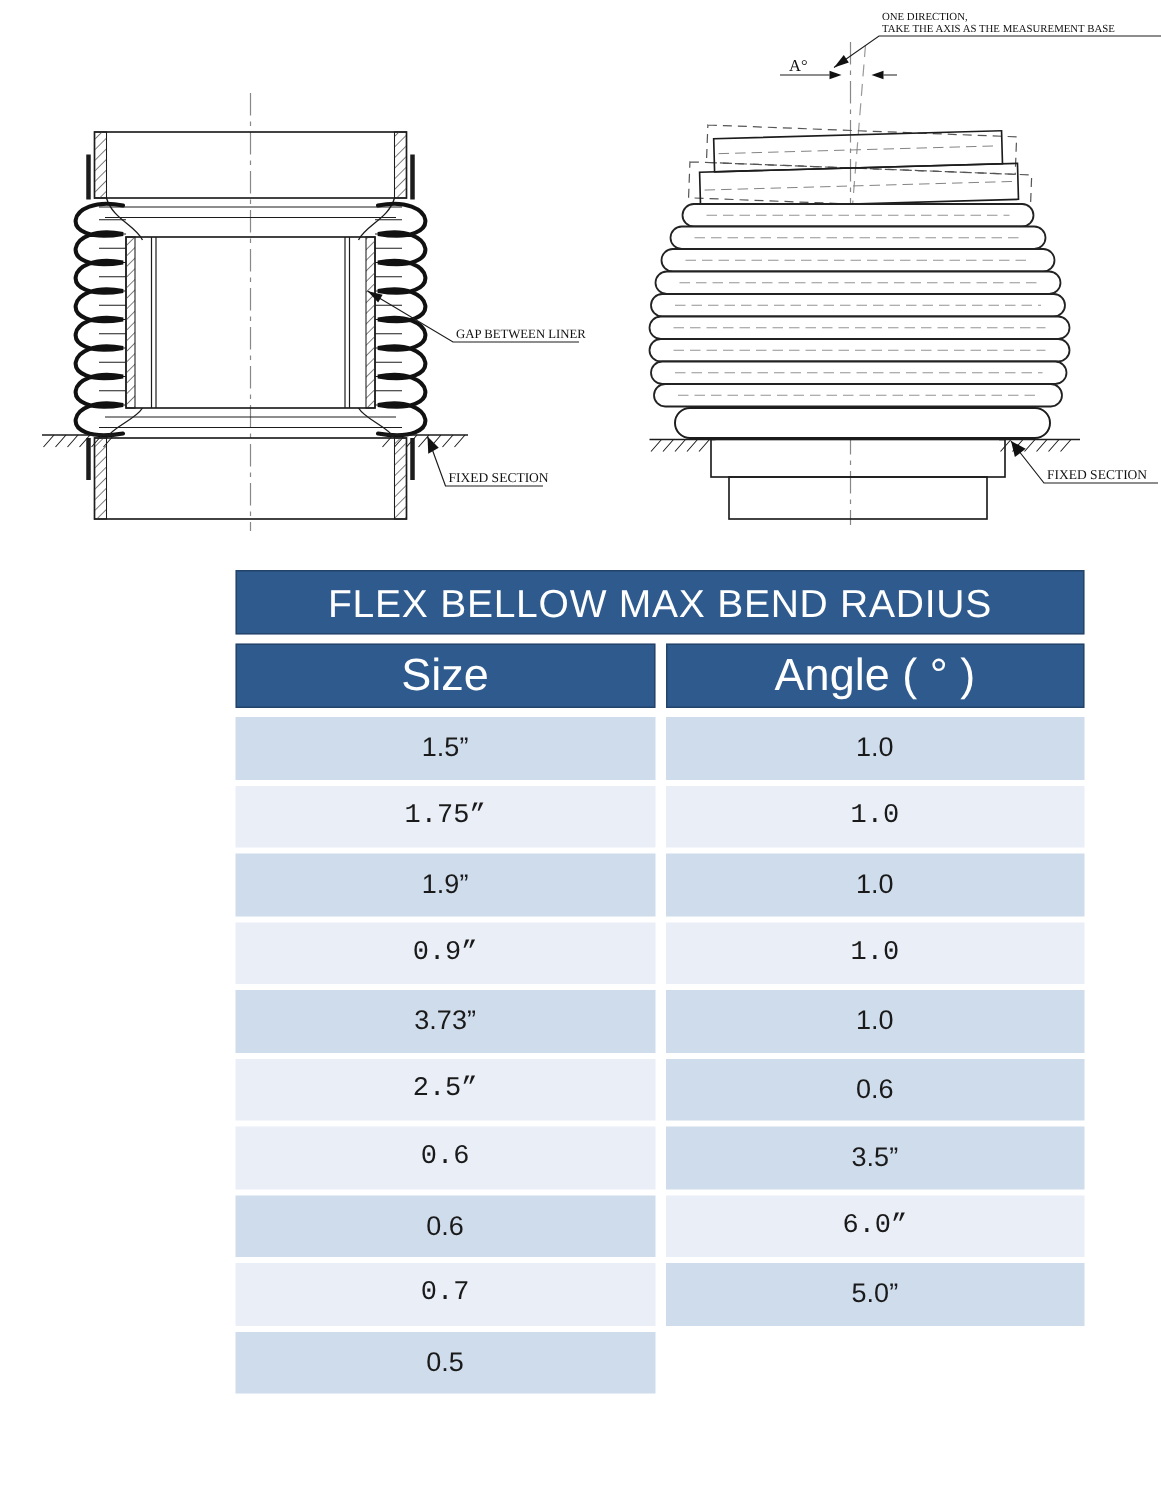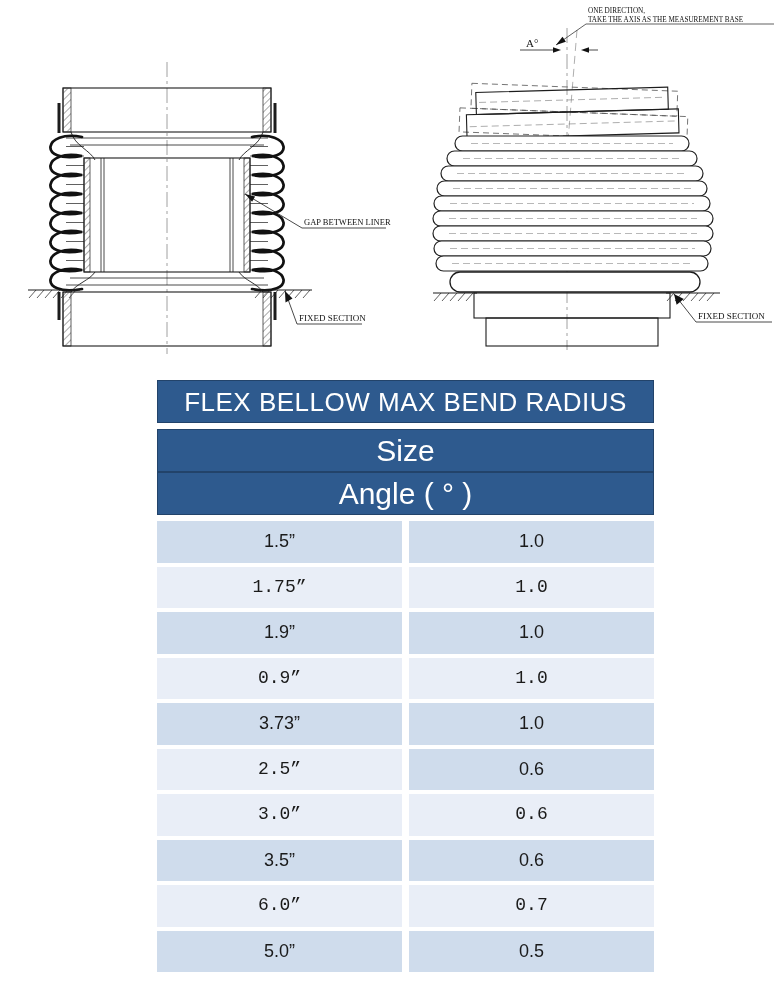--- a/index.html
+++ b/index.html
@@ -1,28 +1,28 @@
 <!DOCTYPE html>
 <html style="--header-bg: #2e5a8e; --header-text: #ffffff; --row-dark: #cfdcec; --row-light: #e9eef7; --cell-text: #1a1a1a;"><head>
 <meta charset="utf-8">
 <style>
   html,body{margin:0;padding:0;background:#fff;}
   .sheet{
     position:relative;width:774px;height:1000px;background:#ffffff;overflow:hidden;
     font-family:"Liberation Sans",sans-serif;
   }
   .drawings{position:absolute;left:0;top:0;width:774px;height:368px;}
-  .spec-table{position:absolute;left:157px;top:380px;width:497px;}
+  .spec-table{position:absolute;left:157px;top:380px;width:566px;}
   .ttitle{
     height:43px;line-height:43px;text-align:center;
     background:var(--header-bg,#2e5a8e);color:var(--header-text,#fff);
     font-size:26px;letter-spacing:0.5px;margin-bottom:6px;
     border:1px solid rgba(0,0,0,0.25);box-sizing:border-box;
   }
-  .thead{display:grid;grid-template-columns:1fr;column-gap:7px;margin-bottom:6px;}
+  .thead{display:grid;grid-template-columns:1fr 1fr;column-gap:7px;margin-bottom:6px;}
   .th{
     height:43px;line-height:41px;text-align:center;
     background:var(--header-bg,#2e5a8e);color:var(--header-text,#fff);
     font-size:30px;border:1px solid rgba(0,0,0,0.25);box-sizing:border-box;
   }
   .tbody{display:grid;grid-template-columns:1fr 1fr;column-gap:7px;row-gap:4px;}
   .td{
     height:41.5px;line-height:41.5px;text-align:center;
     font-size:18px;color:var(--cell-text,#1a1a1a);
   }
@@ -175,21 +175,20 @@
         <div class="td light">1.75”</div>
         <div class="td light">1.0</div>
         <div class="td dark">1.9”</div>
         <div class="td dark">1.0</div>
         <div class="td light">0.9”</div>
         <div class="td light">1.0</div>
         <div class="td dark">3.73”</div>
         <div class="td dark">1.0</div>
         <div class="td light">2.5”</div>
         <div class="td dark">0.6</div>
-        <div class="td light">3.0”</div>
         <div class="td light">0.6</div>
         <div class="td dark">3.5”</div>
         <div class="td dark">0.6</div>
         <div class="td light">6.0”</div>
         <div class="td light">0.7</div>
         <div class="td dark">5.0”</div>
         <div class="td dark">0.5</div>
       </div>
   </div>
 

